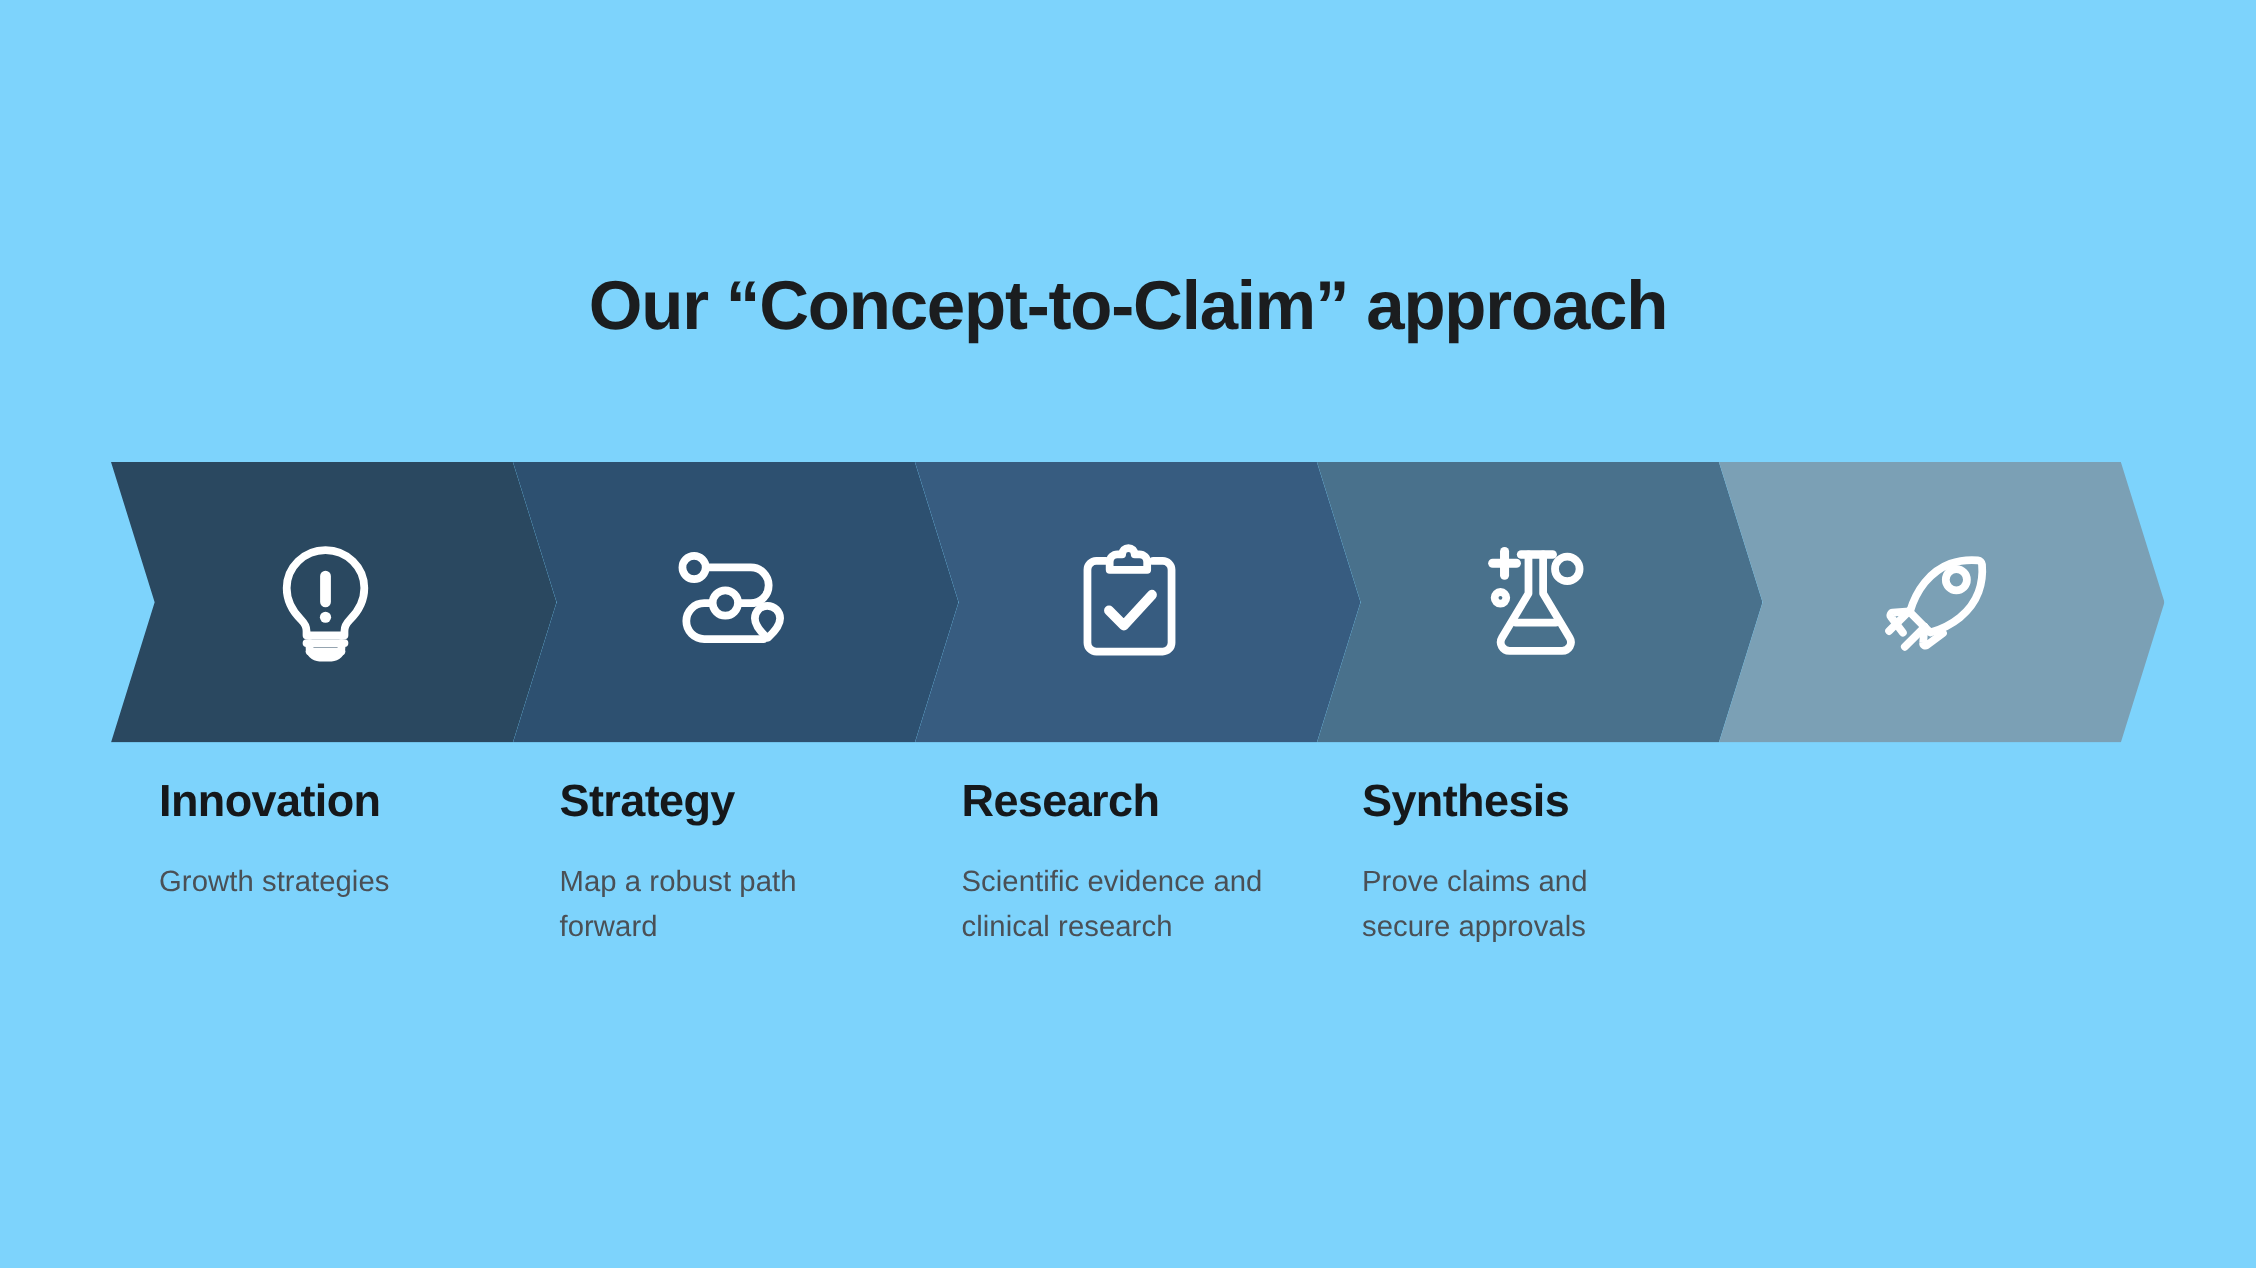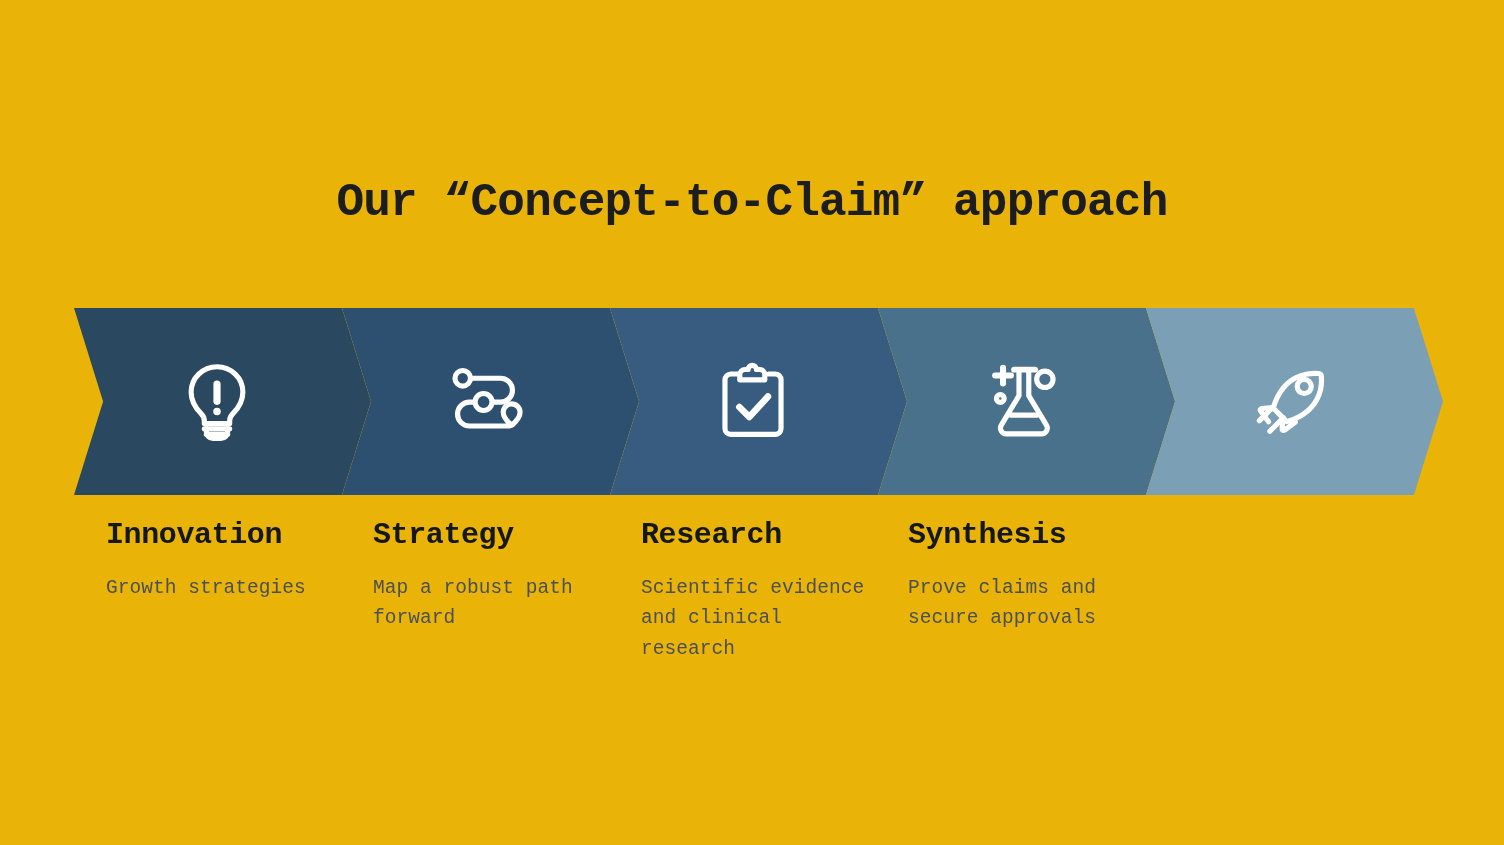--- a/index.html
+++ b/index.html
@@ -115,21 +115,21 @@
   }
   .caption.p3 .caption-desc,
   .caption.p5 .caption-desc { width: 246px; }
   .caption.p2 .caption-desc { width: 220px; }
   .caption.p4 .caption-desc { width: 210px; }
   .caption.p1 .caption-desc { width: 240px; white-space: nowrap; }
 </style>
 </head>
 <body style="background: rgb(244, 247, 250);">
 
-<div id="page" style="background: #eab308; font-family: Liberation Mono, monospace;">
+<div id="page" style="background: #7dd3fc;">
 
   <h1 id="title" style="color: rgb(27, 29, 31);">Our “Concept-to-Claim” approach</h1>
 
   <div id="chevron-band">
 
     <div class="chevron c1" style="background: rgb(42, 72, 96);">
       <span class="icon-slot">
         <svg viewBox="0 0 64 64" fill="none" stroke="#ffffff" stroke-width="3.6" stroke-linecap="round" stroke-linejoin="round">
           <path d="M32 7.5c-9.9 0-18 7.9-18 17.6 0 6.2 3.2 11.3 6.8 14.8 1.5 1.5 2.4 3.1 2.4 5.1v2h17.6v-2c0-2 .9-3.6 2.4-5.1 3.6-3.5 6.8-8.6 6.8-14.8C50 15.4 41.9 7.5 32 7.5z"></path>
           <line x1="23.2" y1="50.6" x2="40.8" y2="50.6"></line>

